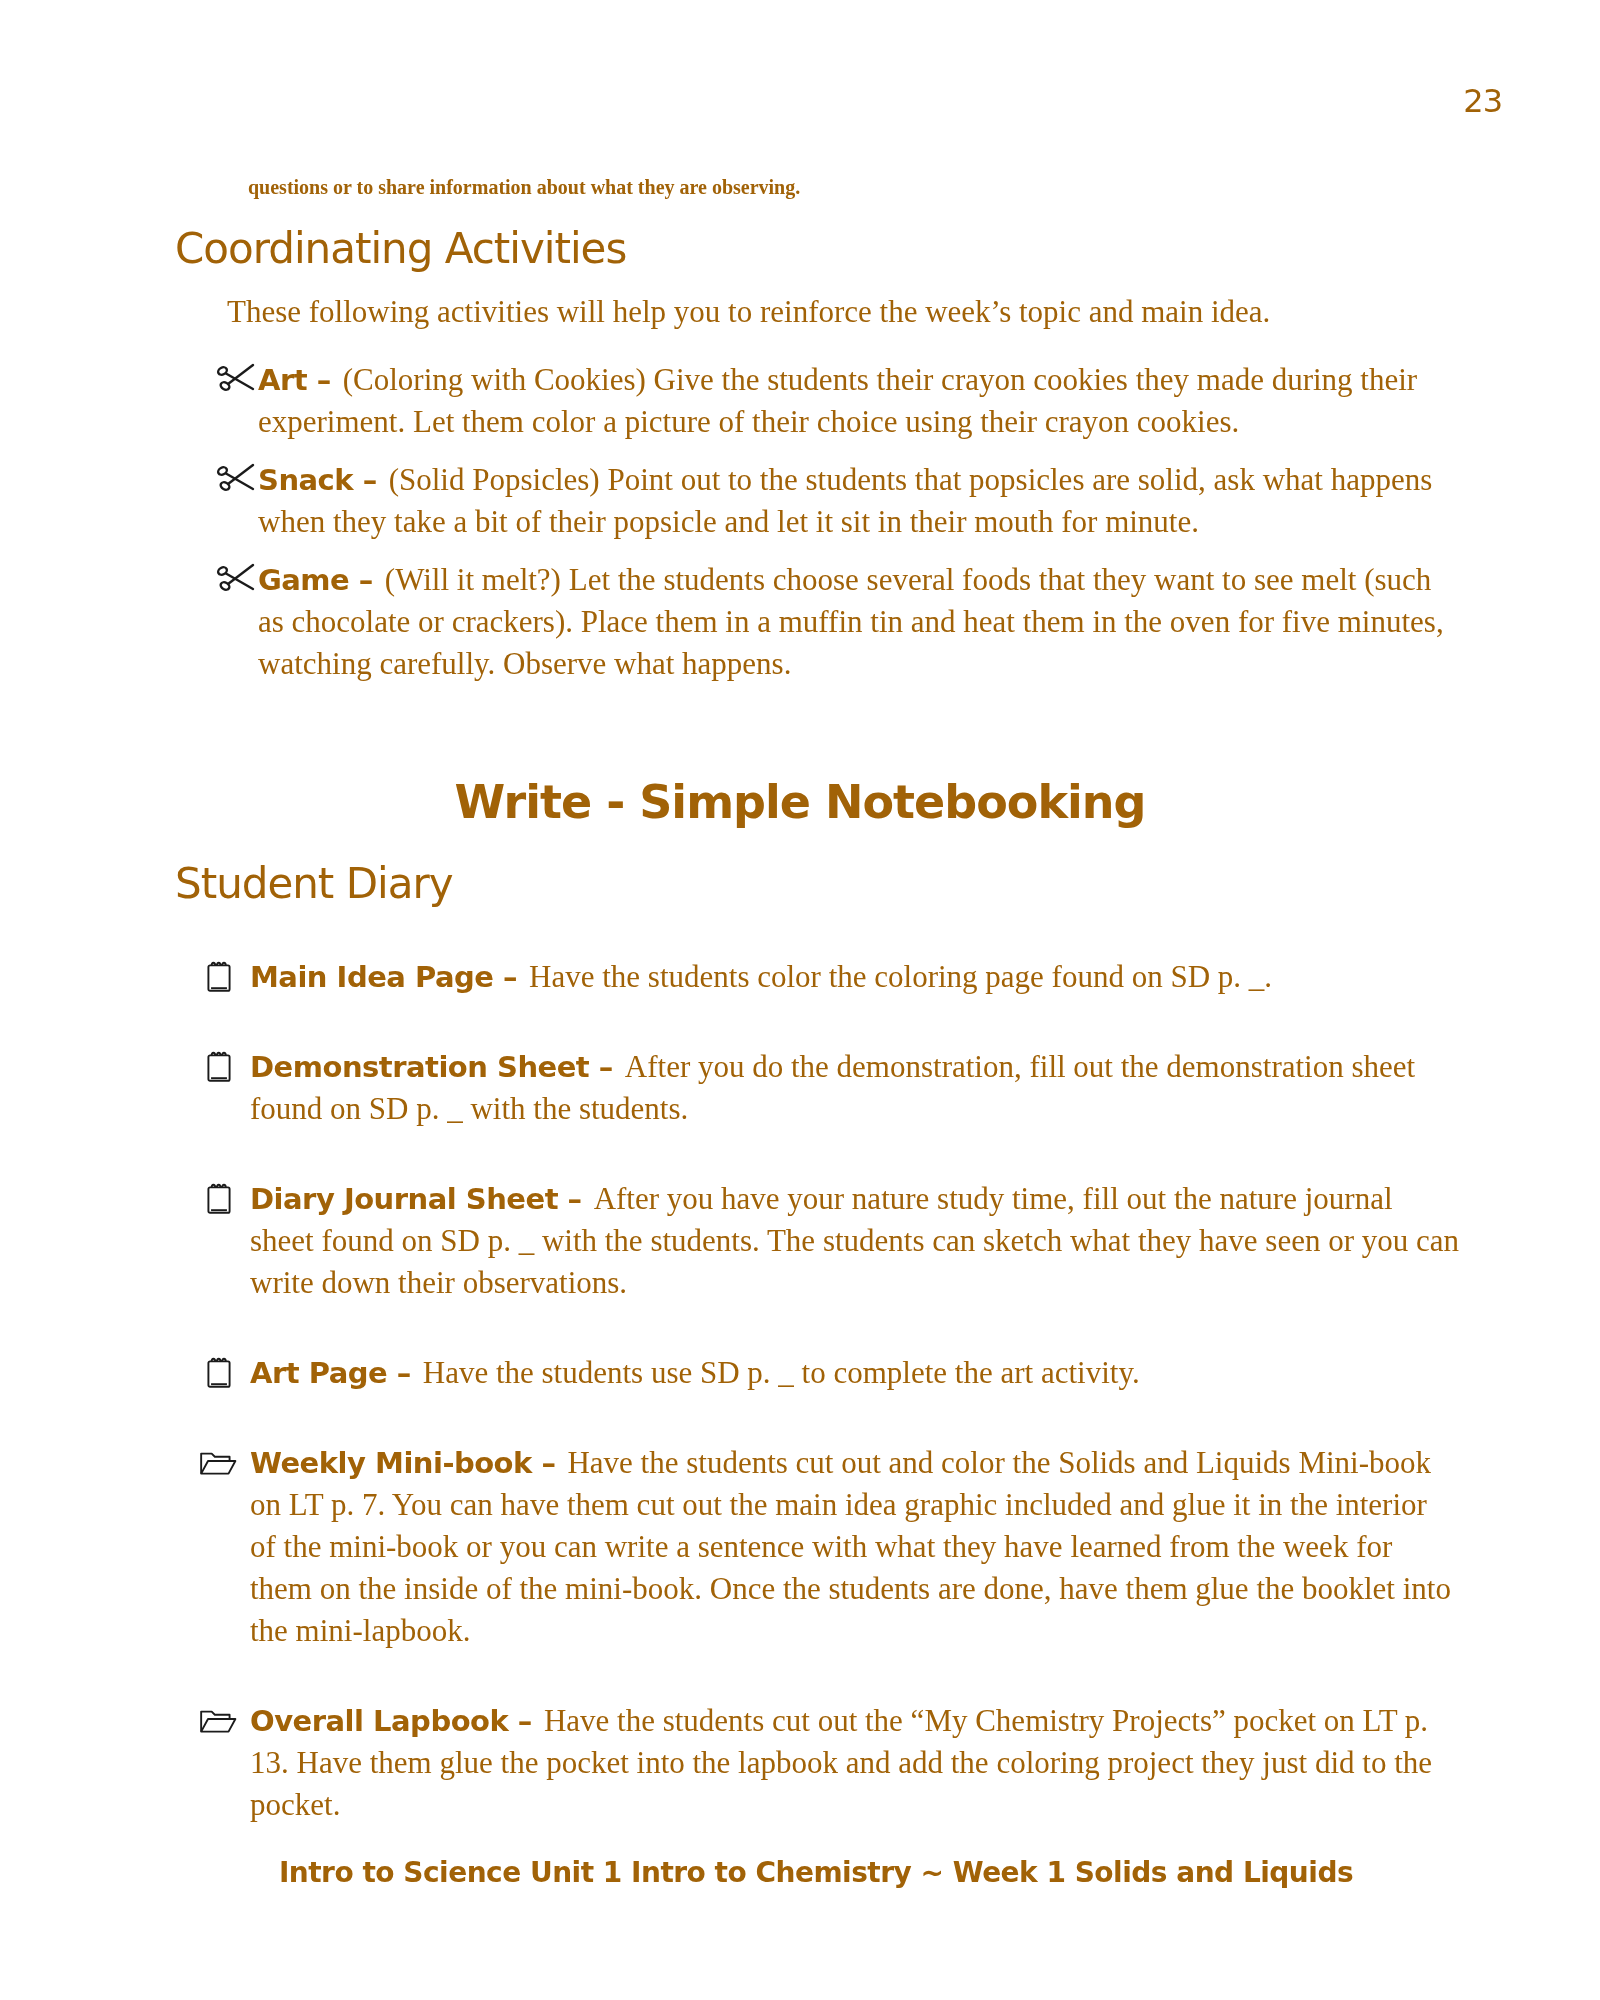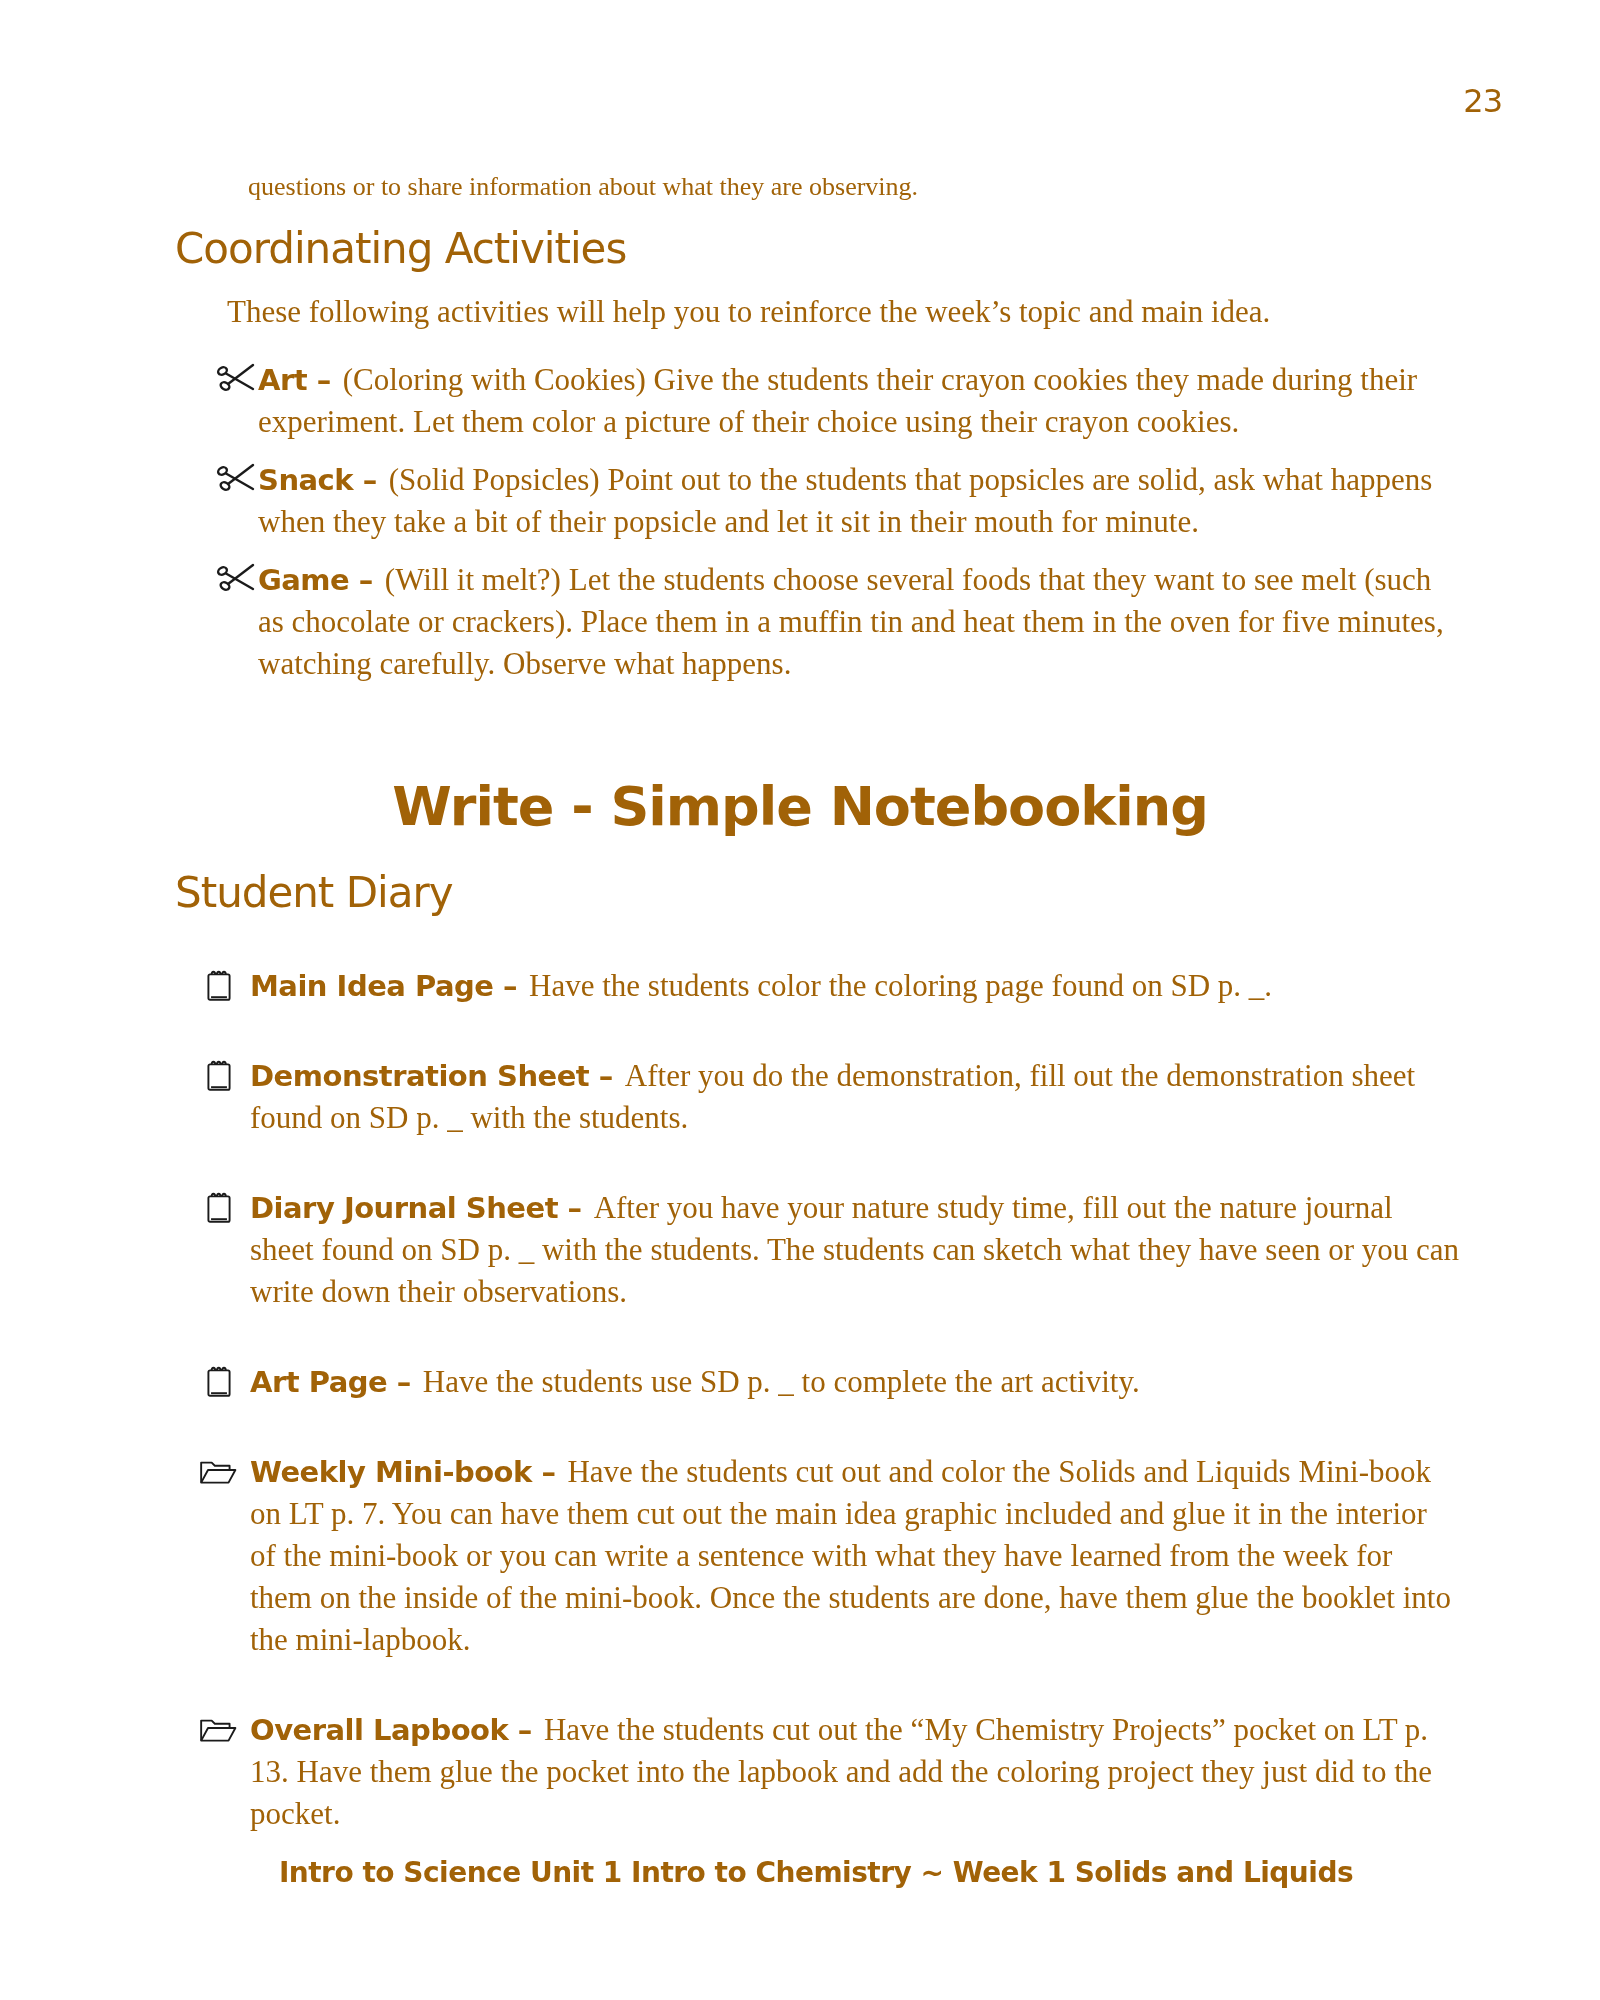--- a/index.html
+++ b/index.html
@@ -13,25 +13,25 @@
     overflow:hidden;
   }
   .pageno{
     position:absolute;top:82px;right:98px;
     font-family:"DejaVu Sans", sans-serif;
     font-size:32px;letter-spacing:-1px;
   }
   .content{position:absolute;top:166px;left:0;right:0;}
   p{margin:0;}
   .serif{font-size:31px;line-height:42px;}
-  .lead{margin:0 140px 0 248px;font-size:26px;line-height:42px;}
+  .lead{margin:0 140px 0 248px;font-size:20px;line-height:42px;font-weight:bold;}
   h1.write{
     margin:90px 0 30px 0;text-align:center;
     font-family:"DejaVu Sans", sans-serif;
-    font-size:54px;font-weight:bold;letter-spacing:-1px;
+    font-size:46px;font-weight:bold;letter-spacing:-1px;
   }
   h2.sec{
     margin:16px 0 18px 175px;
     font-family:"DejaVu Sans", sans-serif;
     font-size:42px;font-weight:normal;letter-spacing:-1px;
   }
   .intro{margin:0 140px 26px 227px;font-size:31px;line-height:42px;}
   .list{margin:0;}
   .item{
     position:relative;

